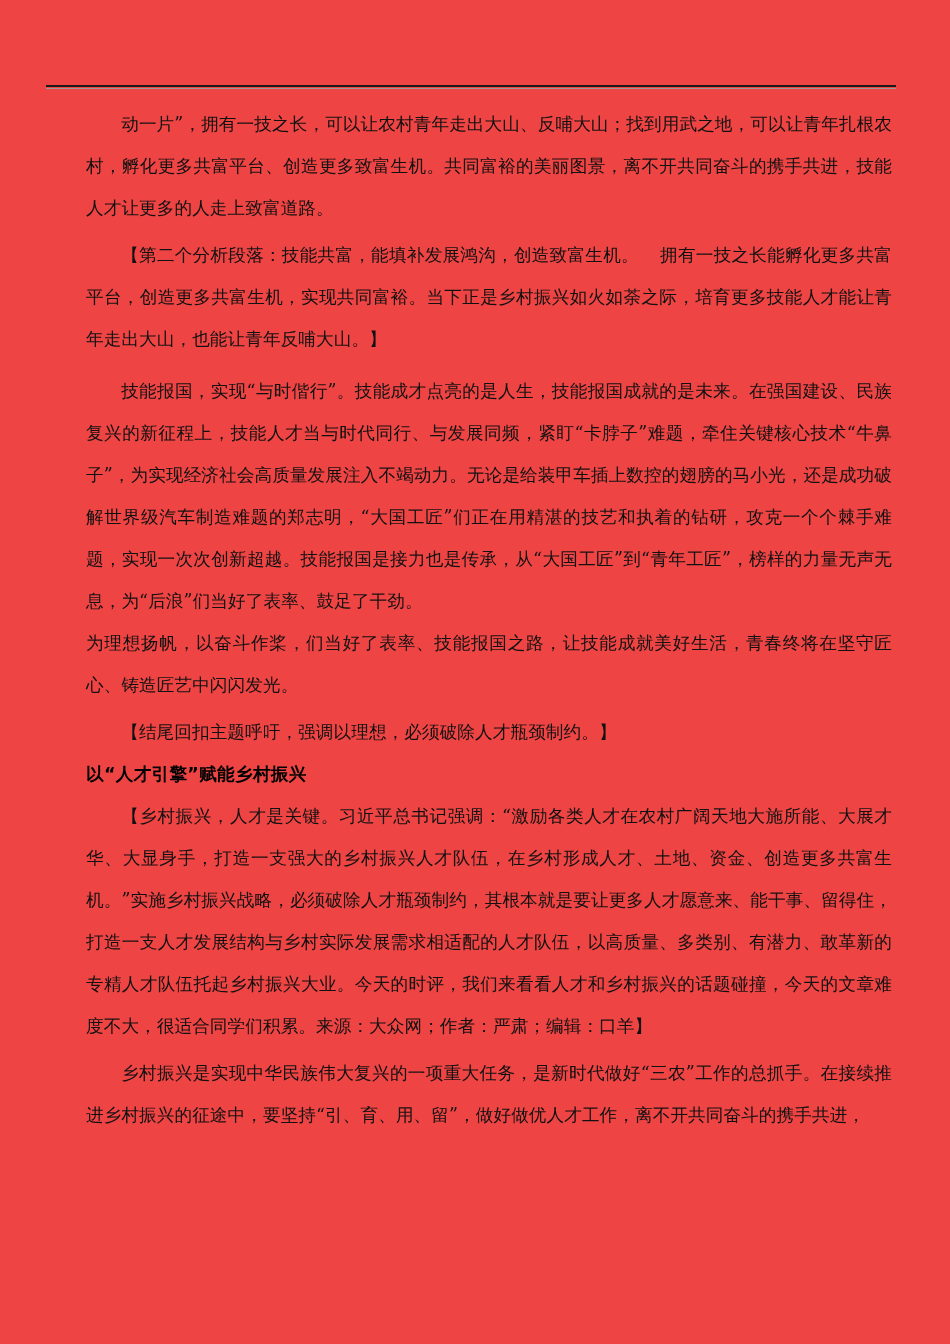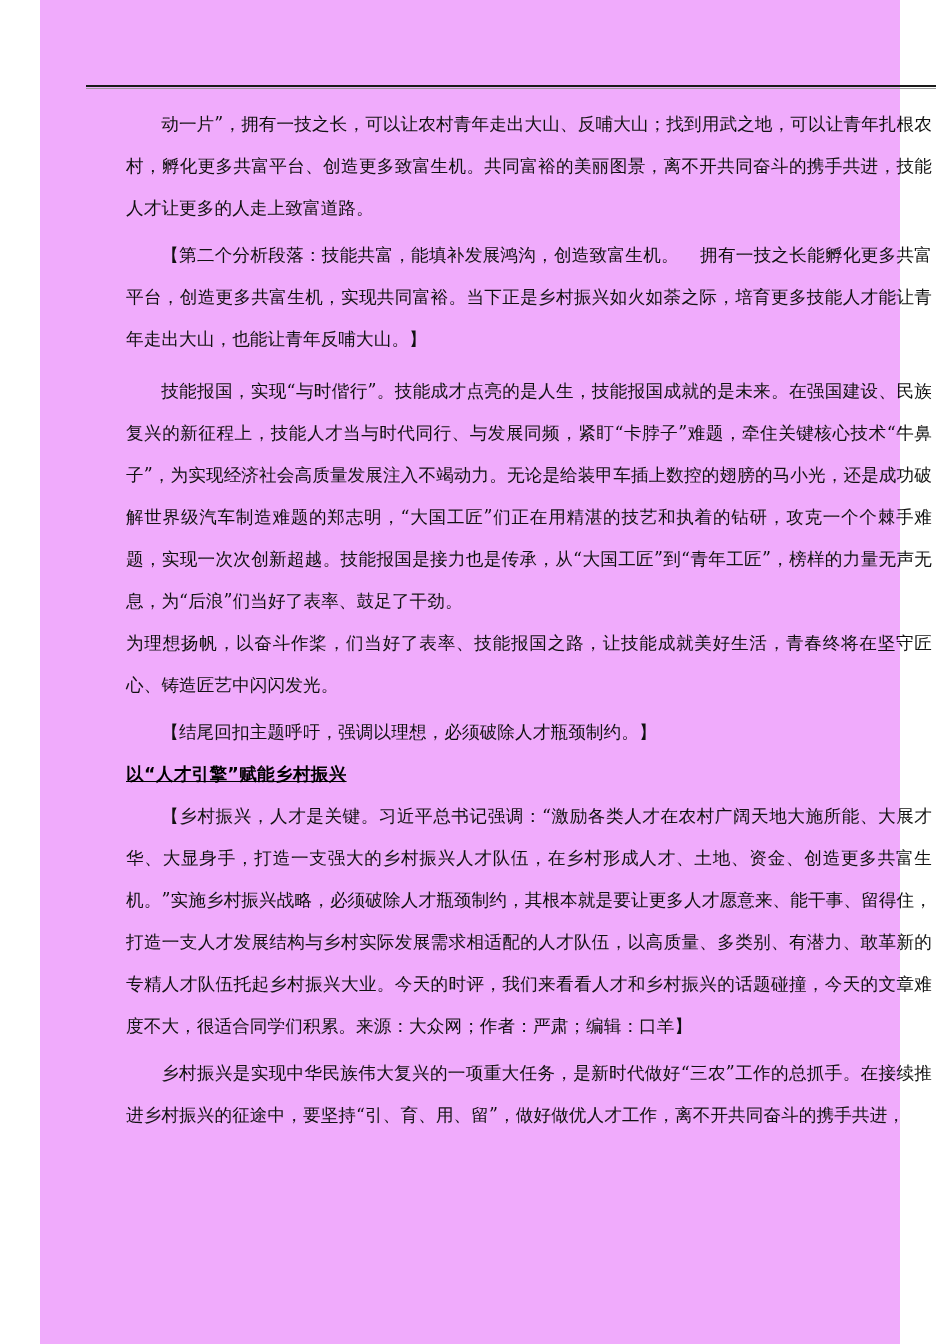--- a/index.html
+++ b/index.html
@@ -13,24 +13,23 @@
     position: relative;
     font-family: "DejaVu Serif", "Liberation Serif", serif;
     color: #000000;
     overflow: hidden;
   }
 
   
   .page {
     position: absolute;
     left: 0; top: 0;
-    width: 860px;
+    width: 950px;
     height: 1344px;
-    background: #f0abfc;
-    margin-left: 40px;
+    background: #ef4444;
   }
 
   
   .header-rule {
     position: absolute;
     left: 46px;
     top: 85px;
     width: 850px;
     height: 0;
     border-top: 2px solid #1a1a1a;
@@ -81,21 +80,20 @@
   h2.section-heading {
     margin: 0;
     padding: 0;
     font-family: "DejaVu Sans", "Liberation Sans", sans-serif;
     font-size: 17.6px;
     font-weight: bold;
     line-height: 42px;
     text-indent: 0;
     letter-spacing: 0.3px;
     color: #000000;
-    text-decoration: underline;
   }
 
   .heading-block { margin-top: 10px; }
 
   
   .wsp { display: inline-block; width: 1.2em; }
 </style>
 </head>
 <body>
 

